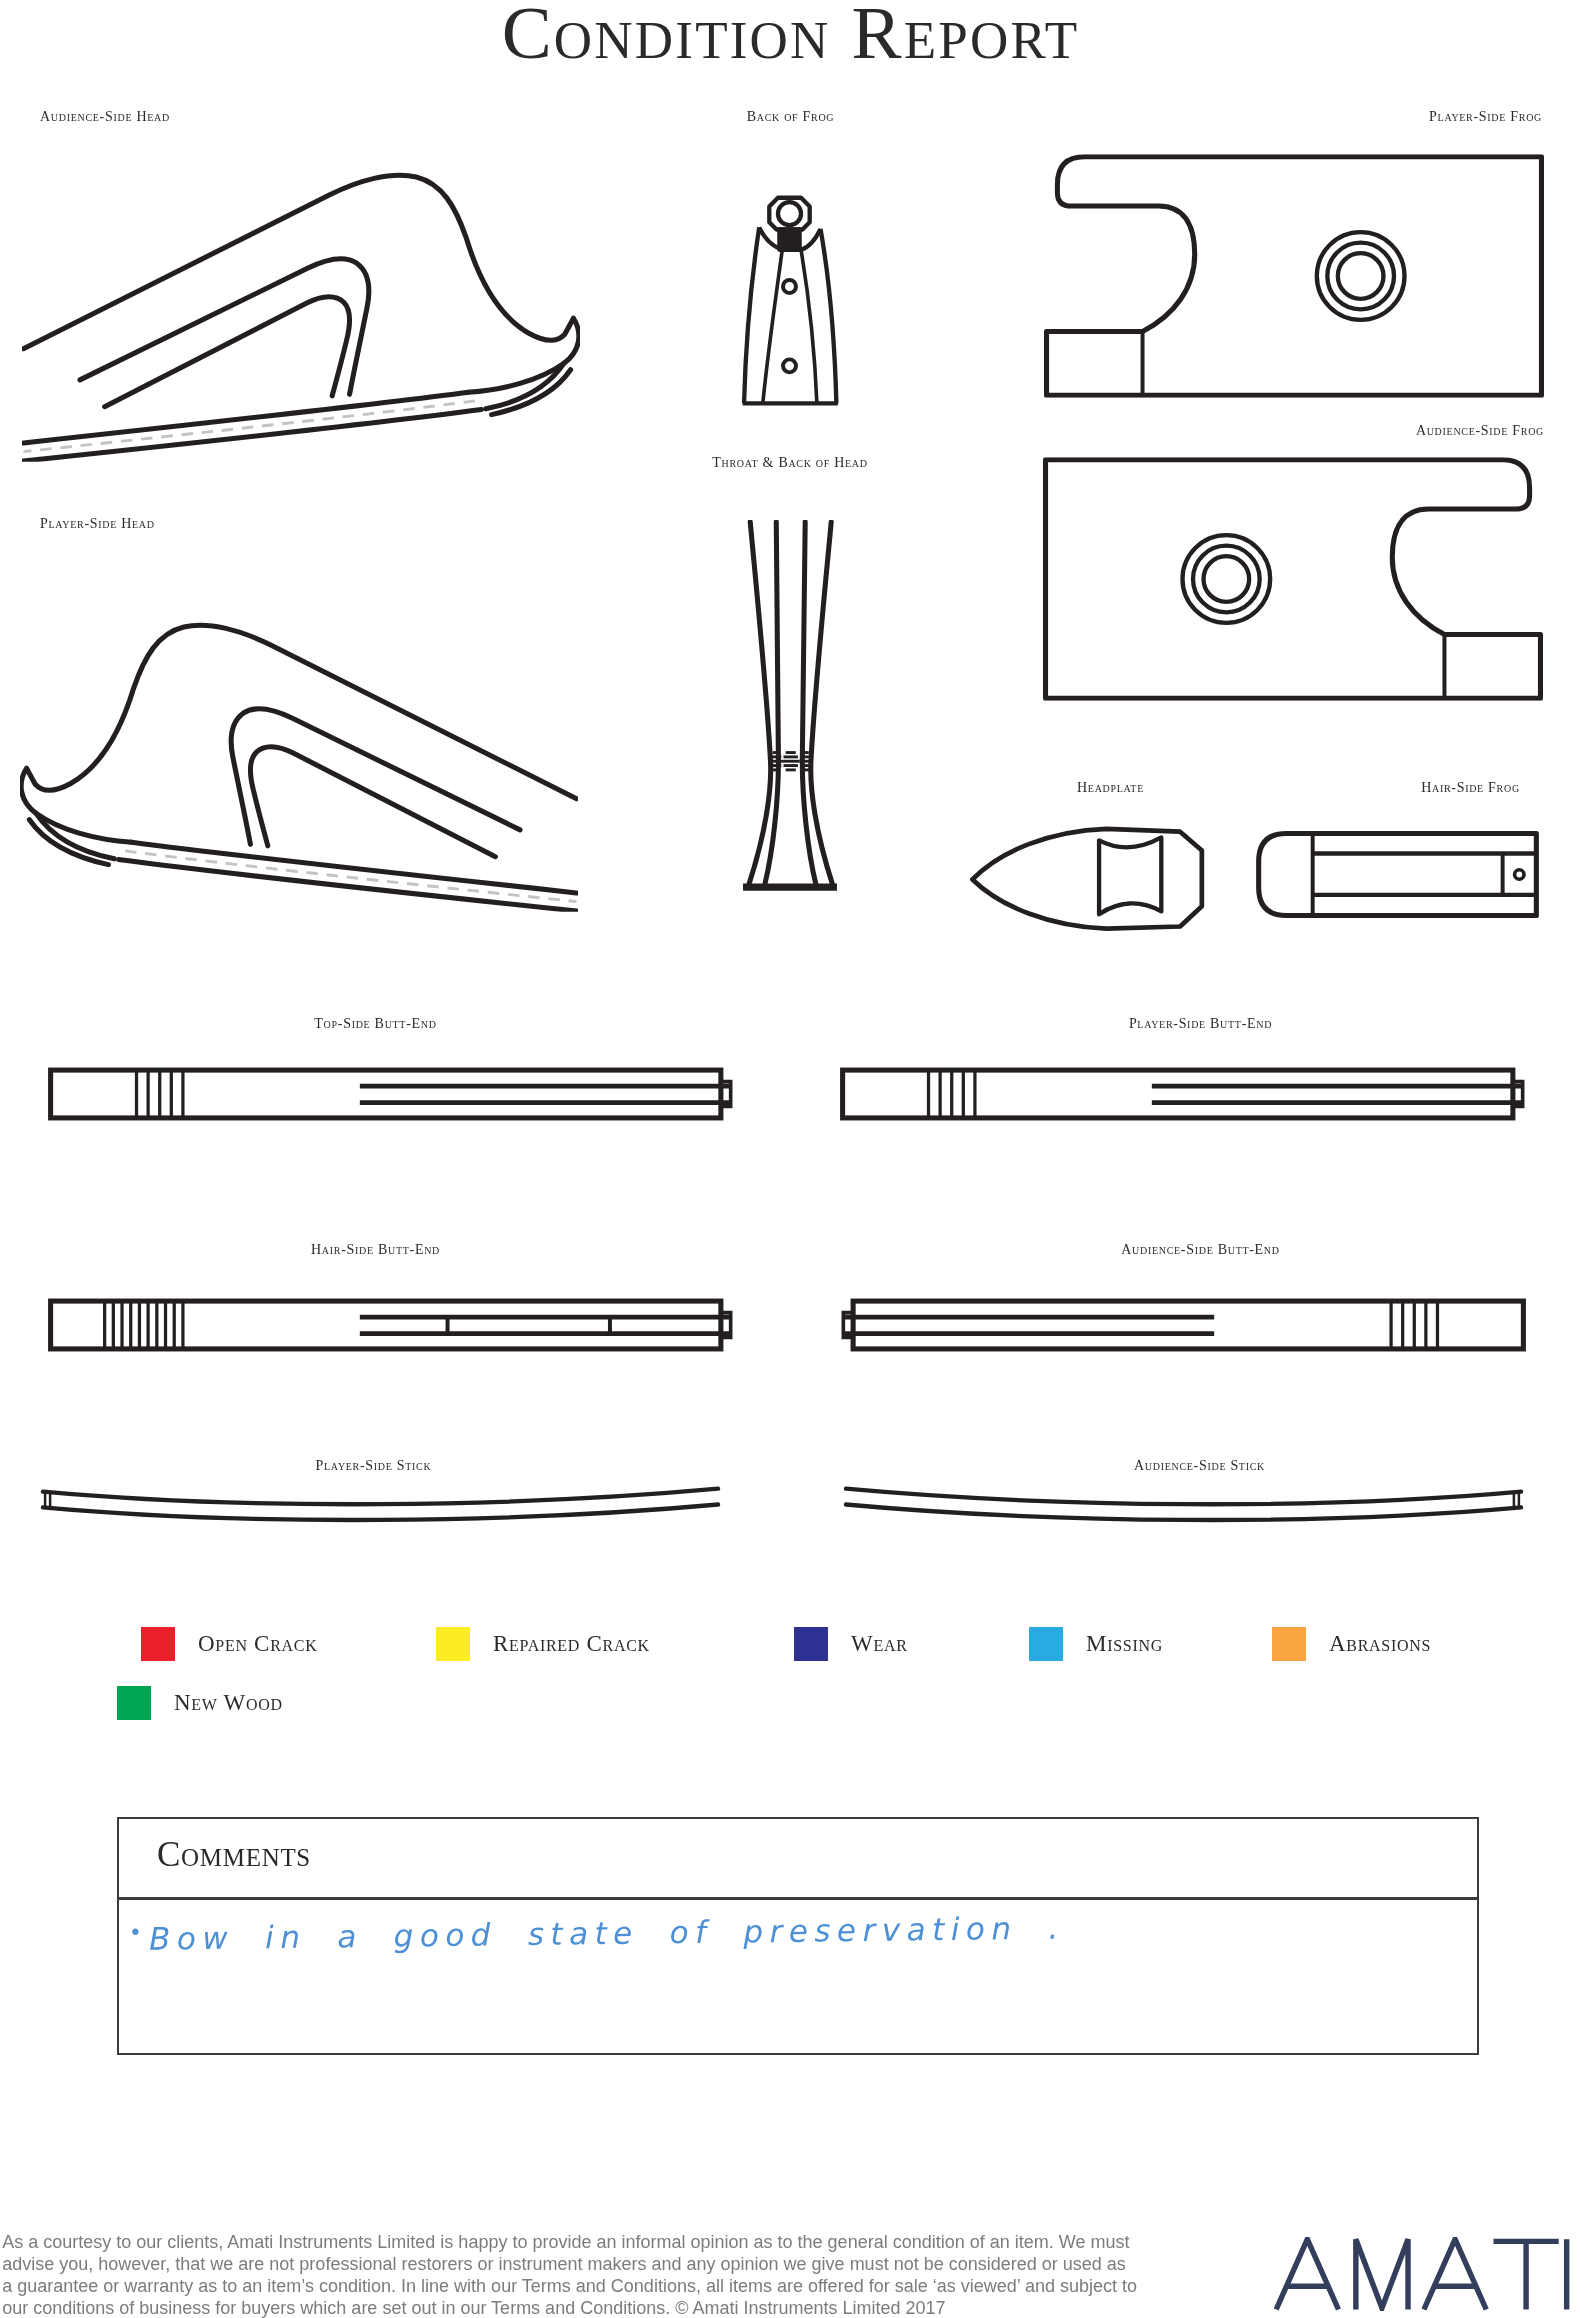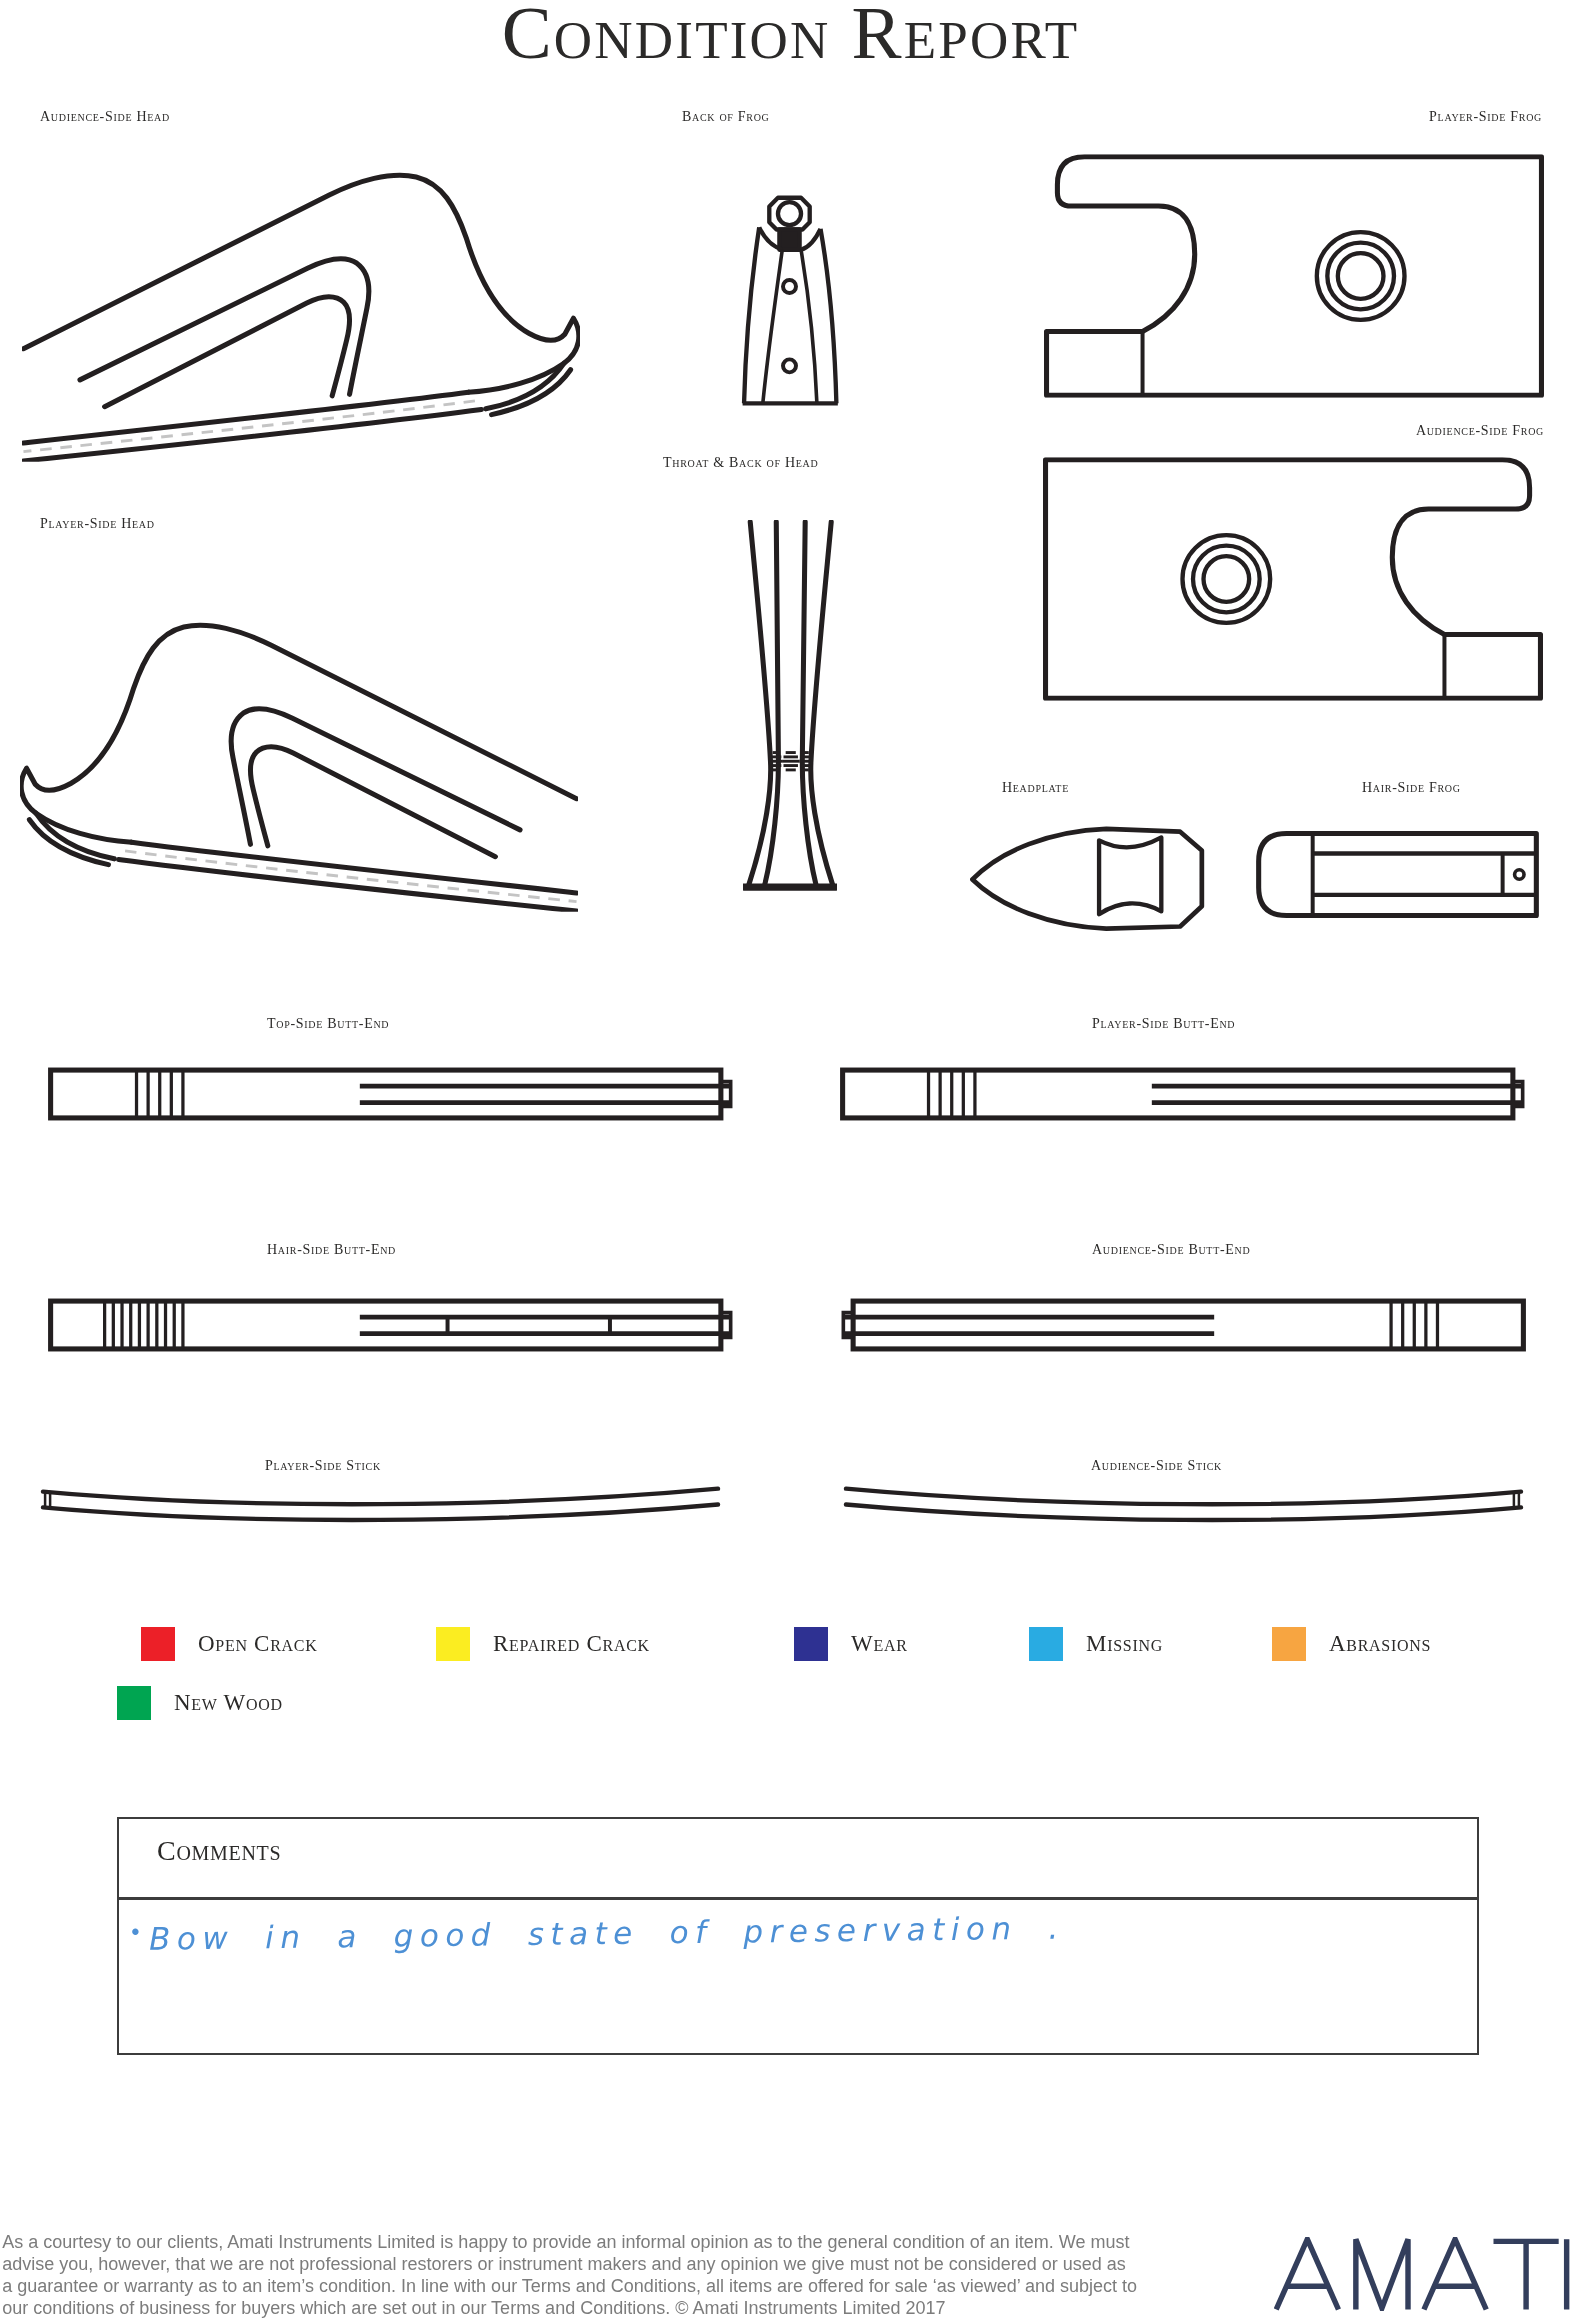--- a/index.html
+++ b/index.html
@@ -2,29 +2,29 @@
 <html style="font-size:11.6px"><head>
 <meta charset="utf-8">
 <style>
   html,body{margin:0;padding:0;background:#ffffff;}
   .page{position:relative;width:1581px;height:2319px;background:#ffffff;overflow:hidden;
         font-family:"Liberation Serif",serif;color:#2B2A29;}
   .title{position:absolute;left:0;right:0;top:-10px;text-align:center;
          font-variant:small-caps;font-size:75px;letter-spacing:2.2px;color:#2B2A29;white-space:nowrap;}
   .lbl{position:absolute;font-variant:small-caps;font-size:14px;letter-spacing:0.7px;
        color:#2B2A29;white-space:nowrap;}
-  .c{text-align:left;}
+  .c{text-align:center;}
   .r{text-align:right;}
   .draw{position:absolute;}
   .legend-item{position:absolute;display:flex;align-items:center;height:35px;}
   .swatch{display:inline-block;width:34px;height:34px;margin-right:23px;flex:0 0 auto;}
   .legend-label{font-variant:small-caps;font-size:23px;letter-spacing:0.7px;color:#2B2A29;white-space:nowrap;}
   .comments{position:absolute;left:117px;top:1817px;width:1358px;height:234px;border:2.9px solid #3C3C3C;}
   .comments-head{height:78px;border-bottom:3.6px solid #3C3C3C;}
-  .comments-title{position:absolute;left:38px;top:16px;font-variant:small-caps;font-size:28px;
+  .comments-title{position:absolute;left:38px;top:16px;font-variant:small-caps;font-size:35px;
                   letter-spacing:0.7px;color:#2B2A29;}
   .comment-line{position:absolute;left:10px;top:93px;width:1305px;white-space:nowrap;
                 font-family:"DejaVu Sans",sans-serif;font-style:italic;font-size:31px;
                 letter-spacing:6.5px;word-spacing:14.5px;transform:rotate(-0.7deg);}
   .comment-bullet{font-size:22px;vertical-align:10px;margin-right:7.2px;letter-spacing:0;}
   .disclaimer{position:absolute;left:2.2px;top:2231px;width:1279px;
               font-family:"Liberation Sans",sans-serif;font-size:18px;line-height:22px;color:#7C7C7C;}
   .disclaimer div{white-space:nowrap;}
   .logo{position:absolute;left:1274px;top:2237px;}
   .hiddendefs{position:absolute;width:0;height:0;overflow:hidden;}

